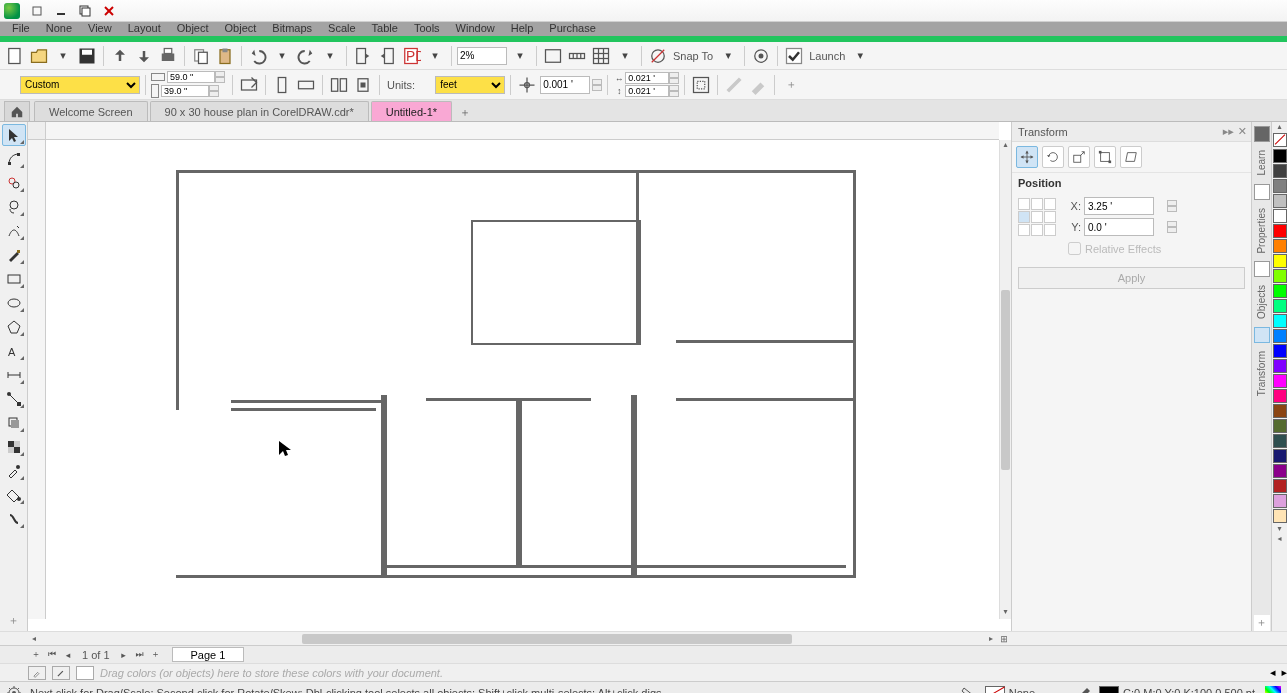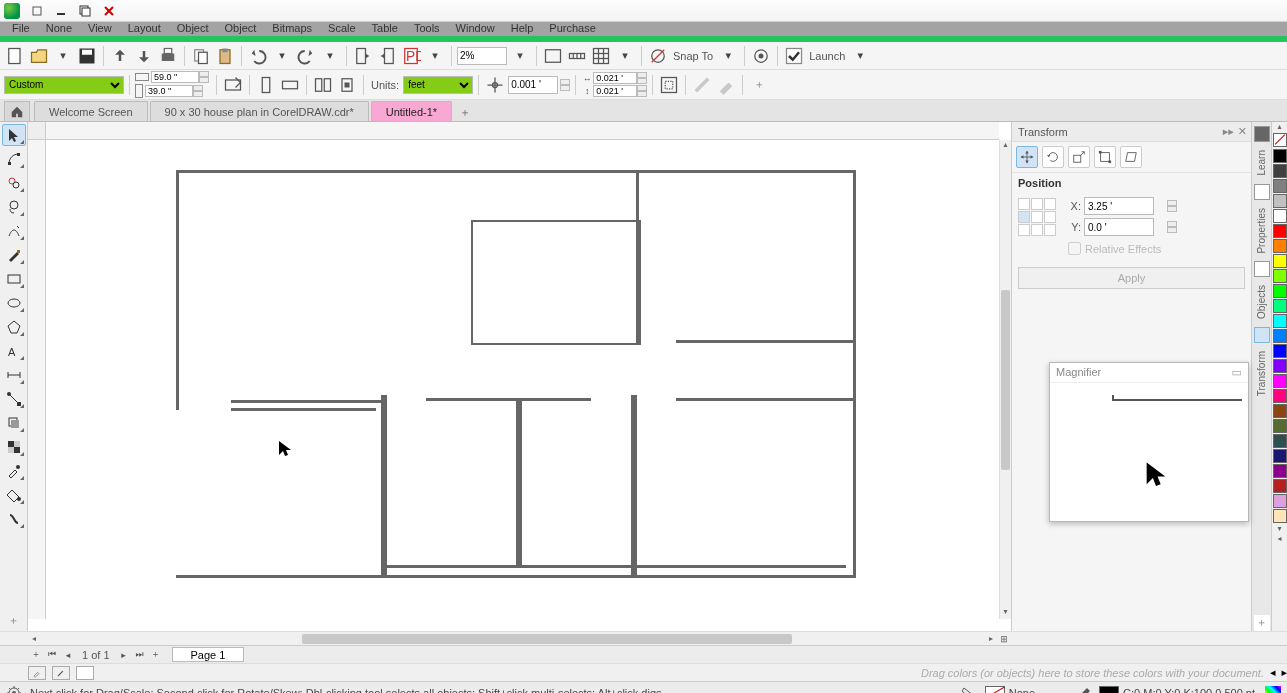--- a/index.html
+++ b/index.html
@@ -16,21 +16,21 @@
 
 
 .menu-bar { height: 20px; background: #a3a3a3; display: flex; align-items: flex-end; padding-left: 4px; border-bottom: 6px solid #22c55e; }
 .menu-item { padding: 2px 8px; color: #333; }
 
 
 .toolbar { height: 28px; background: #f5f5f5; display: flex; align-items: center; border-bottom: 1px solid #ddd; padding: 0 4px; gap: 2px; }
 .tb-btn { width: 22px; height: 22px; display: flex; align-items: center; justify-content: center; border: 1px solid transparent; border-radius: 2px; color: #444; }
 .tb-sep { width: 1px; height: 20px; background: #ccc; margin: 0 3px; }
 .tb-input { width: 50px; height: 18px; border: 1px solid #bbb; padding: 0 2px; font-size: 10px; background: #fff; }
-.tb-select { height: 18px; border: 1px solid #bbb; font-size: 10px; background: #84cc16; }
+.tb-select { height: 18px; border: 1px solid #bbb; font-size: 10px; background: #fde047; margin-left: 16px; }
 .tb-label { color: #555; margin: 0 2px; }
 .zoom-box { width: 50px; }
 
 
 .prop-bar { height: 30px; background: #f5f5f5; display: flex; align-items: center; border-bottom: 1px solid #ddd; padding: 0 4px; gap: 2px; }
 
 
 .doc-tabs { height: 22px; background: #e4e4e4; display: flex; align-items: flex-end; padding-left: 4px; border-bottom: 1px solid #bbb; }
 .home-btn { width: 26px; height: 20px; display: flex; align-items: center; justify-content: center; background: #d8d8d8; border: 1px solid #bbb; border-bottom: none; margin-right: 4px; }
 .doc-tab { height: 20px; padding: 0 14px; display: flex; align-items: center; background: #ddd; border: 1px solid #bbb; border-bottom: none; margin-right: 2px; color: #555; border-radius: 2px 2px 0 0; }
@@ -97,21 +97,21 @@
 .swatch.none::after { content: ""; position: absolute; left: -1px; top: 5px; width: 14px; height: 1px; background: #c00; transform: rotate(-45deg); }
 
 
 .page-nav { height: 18px; background: #ececec; border-top: 1px solid #ccc; display: flex; align-items: center; padding-left: 28px; }
 .page-nav .nbtn { width: 16px; height: 14px; display: flex; align-items: center; justify-content: center; color: #555; font-size: 9px; }
 .page-nav .nlabel { margin: 0 6px; color: #555; }
 .page-tab { padding: 1px 18px; border: 1px solid #bbb; background: #fff; margin-left: 8px; height: 15px; display: flex; align-items: center; }
 
 
 .color-drop { height: 18px; background: #f0f0f0; border-top: 1px solid #ddd; display: flex; align-items: center; padding-left: 28px; gap: 6px; }
-.color-drop .hint { flex: 1; text-align: right; color: #aaa; font-style: italic; }
+.color-drop .hint { flex: 1; text-align: left; color: #aaa; font-style: italic; }
 .color-drop .cbtn { width: 18px; height: 14px; border: 1px solid #aaa; display: flex; align-items: center; justify-content: center; }
 
 
 .status-bar { height: 22px; background: #ececec; border-top: 1px solid #ccc; display: flex; align-items: center; padding: 0 6px; gap: 8px; color: #444; }
 .status-bar .gear { width: 16px; height: 16px; }
 .status-fill { display: flex; align-items: center; gap: 4px; margin-left: auto; }
 .fill-sw { width: 20px; height: 14px; border: 1px solid #666; background: #fff; position: relative; }
 .fill-sw.x::after { content: ""; position: absolute; left: -2px; top: 5px; width: 22px; height: 1px; background: #c00; transform: rotate(-30deg); }
 .outline-sw { width: 20px; height: 14px; background: #000; border: 1px solid #666; }
 .pen-ico { width: 22px; height: 16px; display: flex; align-items: center; justify-content: center; }
@@ -668,32 +668,20 @@
           <div></div>
           <div></div>
         </div>
     </div>
     <div class="rel-chk">
       <input type="checkbox" disabled="" style="">
       <span>Relative Effects</span>
     </div>
     <div class="apply-btn">Apply</div>
 
-    <div class="magnifier">
-      <div class="mtitle">
-        <span>Magnifier</span>
-        <span style="color:#aaa">▭</span>
-      </div>
-      <div class="mbody">
-        <div class="mline"></div>
-        <div class="mcursor bigptr"><svg viewBox="0 0 14 18">
-              <path d="M1 1l0 14 4-4 2 5 3-1-2-5h5z" fill="#000"></path>
-            </svg></div>
-      </div>
-    </div>
   </div>
 
   <div class="right-edge">
     <div class="edge-box" style="background:#666"></div>
     <div class="edge-label">Learn</div>
     <div class="edge-box"></div>
     <div class="edge-label">Properties</div>
     <div class="edge-box"></div>
     <div class="edge-label">Objects</div>
     <div class="edge-box" style="background:#d0e4f5;border-color:#7ab8e0"></div>

